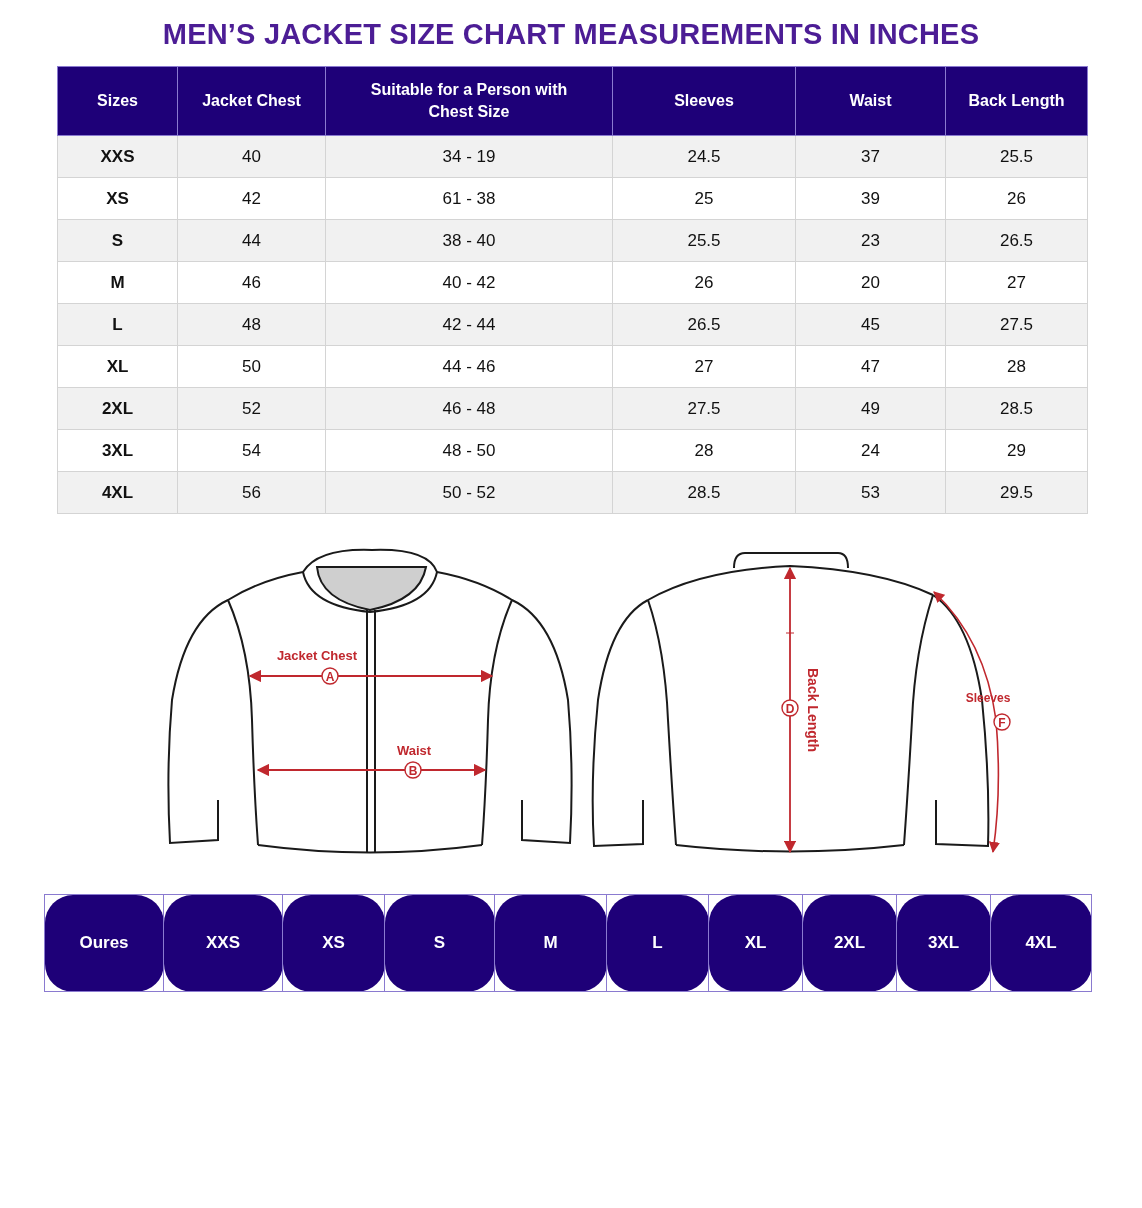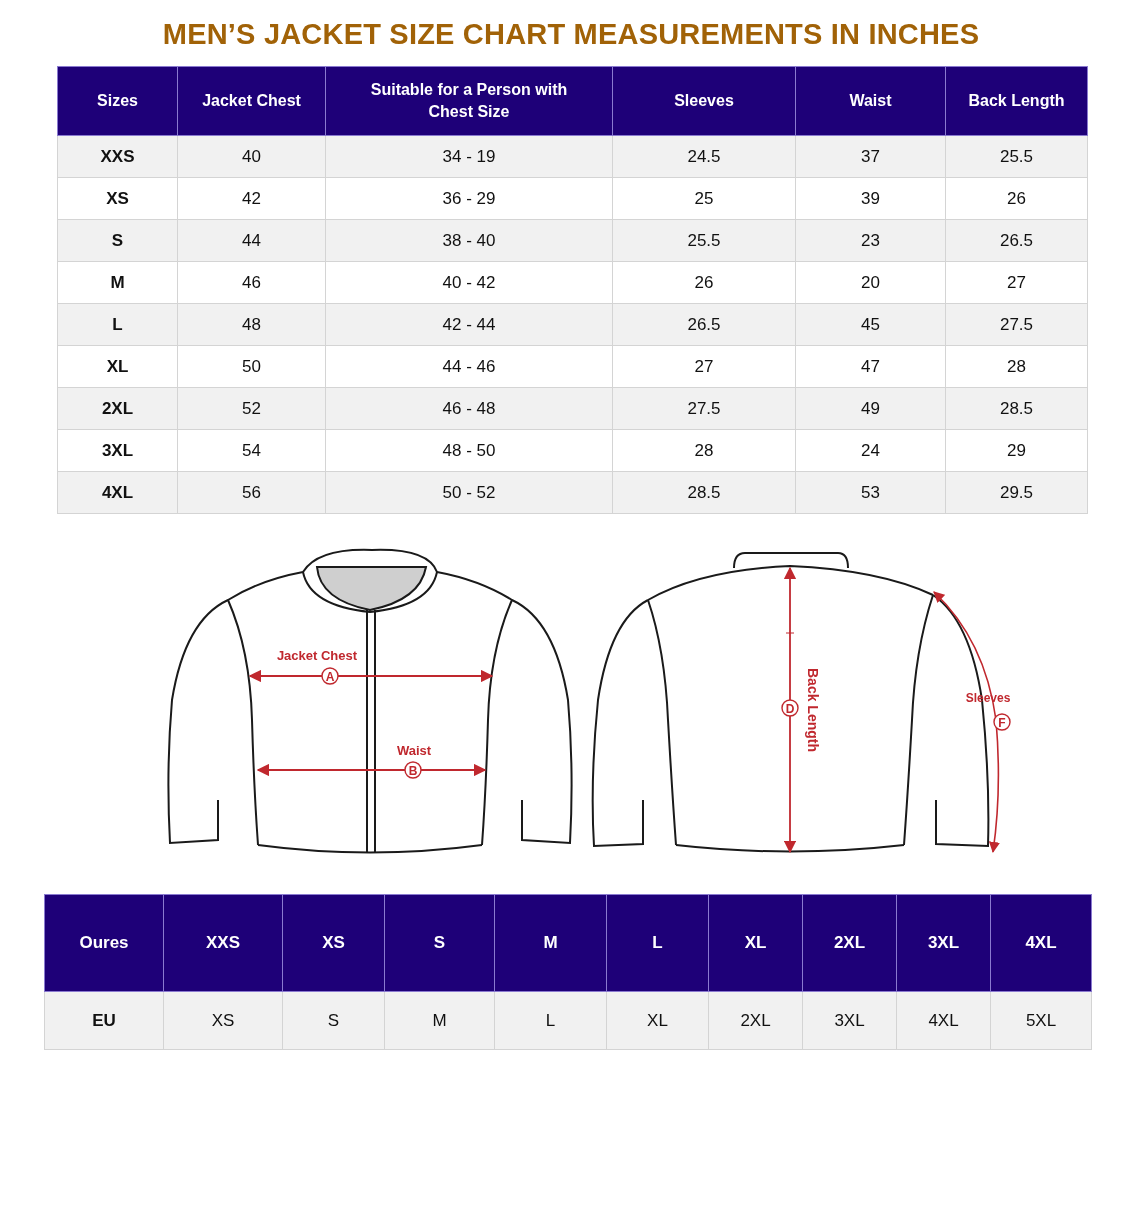--- a/index.html
+++ b/index.html
@@ -1,31 +1,31 @@
 <!DOCTYPE html>
 <html><head>
 <meta charset="utf-8">
 <style>
   html, body { margin: 0; padding: 0; background: #ffffff; }
   body { width: 1142px; height: 1208px; position: relative; overflow: hidden;
          font-family: "Liberation Sans", "DejaVu Sans", sans-serif; color: #111; }
   .title { position: absolute; top: 18px; left: 0; width: 1142px; text-align: center;
-           font-weight: bold; font-size: 29px; letter-spacing: 0.2px; color: #a16207; }
+           font-weight: bold; font-size: 29px; letter-spacing: 0.2px; color: #4c1d95; }
   table { border-collapse: collapse; position: absolute; table-layout: fixed; }
   th { background: #1e0078; color: #fff; font-weight: bold; font-size: 16px;
        border: 1px solid #8a7ad0; text-align: center; line-height: 22px; }
   td { border: 1px solid #d4d4d4; text-align: center; font-size: 17px; color: #111; }
   tr.alt td { background: #f1f1f1; }
   tr.white td { background: #ffffff; }
   td.rowhead { font-weight: bold; }
   #size-table { left: 57px; top: 66px; width: 1030px; }
   #size-table th { height: 66px; }
   #size-table td { height: 39px; }
   #conv-table { left: 44px; top: 894px; width: 1047px; }
-  #conv-table th { height: 94px; font-size: 17px; }
+  #conv-table th { height: 94px; font-size: 17px; border-radius: 28px; }
   #conv-table td { height: 55px; }
   .diagram { position: absolute; left: 150px; top: 540px; width: 880px; height: 340px; }
   .dlabel { font-family: "Liberation Sans", sans-serif; font-weight: bold; fill: #c0282e; }
 </style>
 </head>
 <body>
 
 <div class="title">MEN’S JACKET SIZE CHART MEASUREMENTS IN INCHES</div>
 
 <table id="size-table">
@@ -52,21 +52,21 @@
       <td class="rowhead">XXS</td>
       <td>40</td>
       <td>34 - 19</td>
       <td>24.5</td>
       <td>37</td>
       <td>25.5</td>
     </tr>
     <tr class="white">
       <td class="rowhead">XS</td>
       <td>42</td>
-      <td>36 - 29</td>
+      <td>61 - 38</td>
       <td>25</td>
       <td>39</td>
       <td>26</td>
     </tr>
     <tr class="alt">
       <td class="rowhead">S</td>
       <td>44</td>
       <td>38 - 40</td>
       <td>25.5</td>
       <td>23</td>
@@ -207,26 +207,14 @@
       <th>S</th>
       <th>M</th>
       <th>L</th>
       <th>XL</th>
       <th>2XL</th>
       <th>3XL</th>
       <th>4XL</th>
     </tr>
   </thead>
   <tbody>
-    <tr class="alt">
-      <td class="rowhead">EU</td>
-      <td>XS</td>
-      <td>S</td>
-      <td>M</td>
-      <td>L</td>
-      <td>XL</td>
-      <td>2XL</td>
-      <td>3XL</td>
-      <td>4XL</td>
-      <td>5XL</td>
-    </tr>
   </tbody>
 </table>
 
 </body></html>

